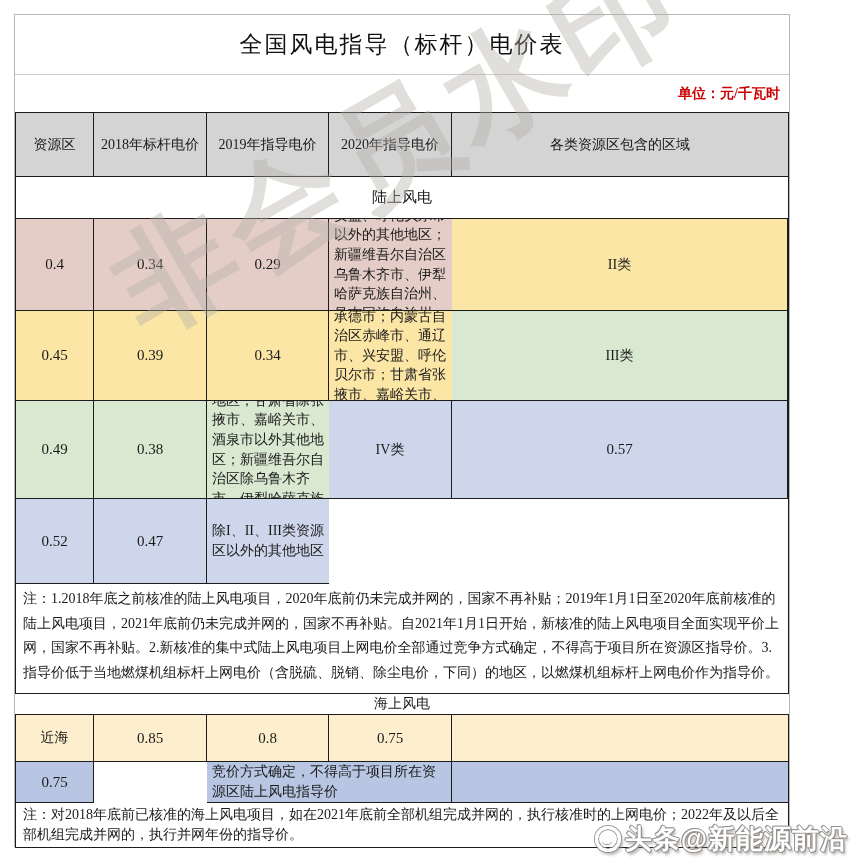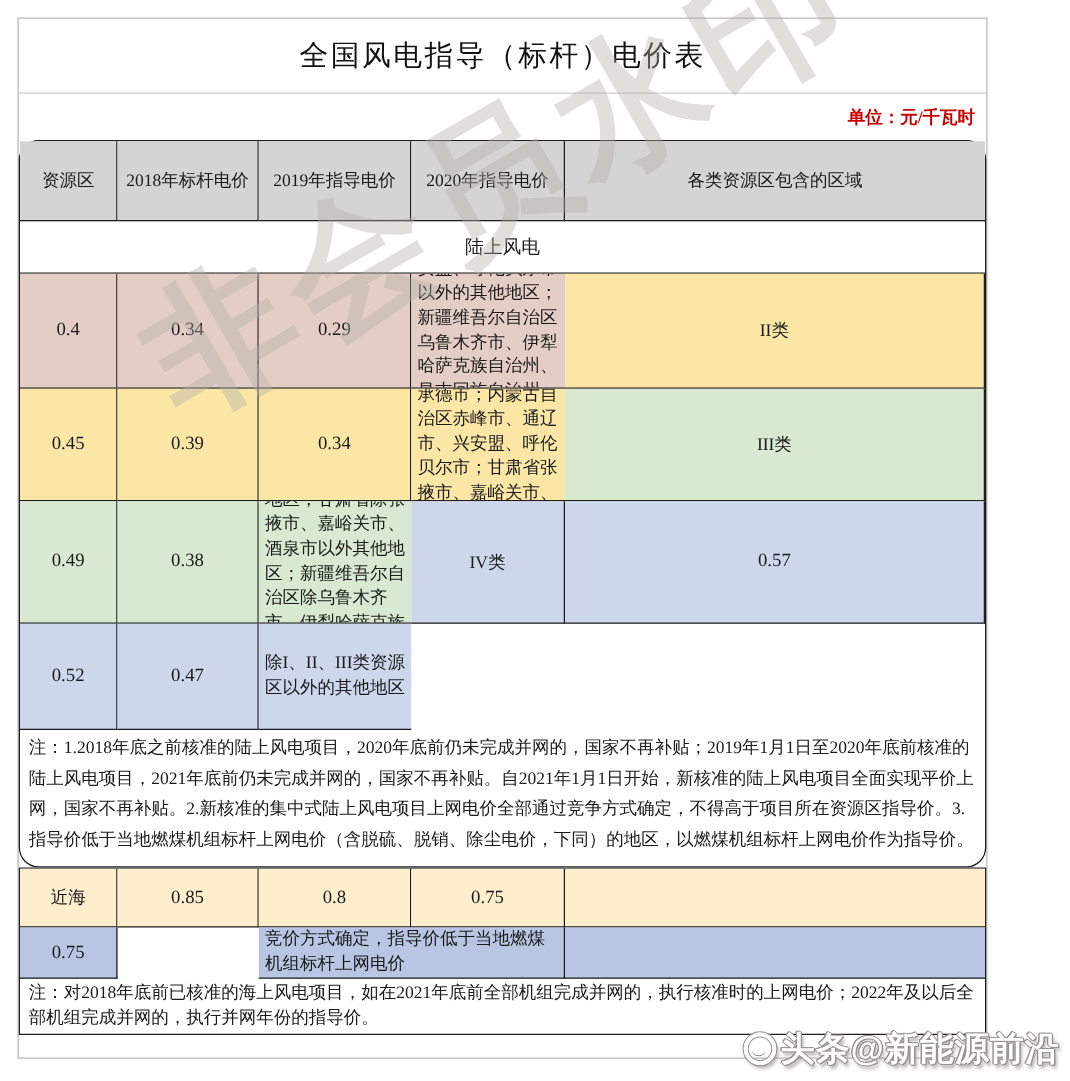--- a/index.html
+++ b/index.html
@@ -8,21 +8,21 @@
   .sheet{position:absolute;left:14px;top:14px;width:776px;height:833px;
          border:1px solid #b7b7b7;box-sizing:border-box;background:#fff;}
   .title-row{height:60px;display:flex;align-items:center;justify-content:center;
              border-bottom:1px solid #cccccc;box-sizing:border-box;}
   .title-row .t{font-size:23px;letter-spacing:2px;color:#111;}
   .unit-row{height:37px;display:flex;align-items:center;justify-content:flex-end;
             padding-right:9px;box-sizing:border-box;font-size:14px;color:#cc0000;font-weight:bold;}
   
   .grid{display:grid;grid-template-columns:78px 113px 122px 123px 1fr;
         border:1px solid #1c1c1c;box-sizing:border-box;background:#fff;}
-  .main-grid{height:582px;grid-template-rows:64px 42px 92px 90px 98px 85px 1fr;border-radius:16px;}
+  .main-grid{height:582px;grid-template-rows:64px 42px 92px 90px 98px 85px 1fr;}
   .off-grid{height:134px;grid-template-rows:47px 41px 1fr;}
   .cell{border-right:1px solid #1c1c1c;border-bottom:1px solid #1c1c1c;
         box-sizing:border-box;display:flex;align-items:center;justify-content:center;
         font-size:14px;overflow:hidden;}
   .cell.cend{border-right:none;}
   .cell.rend{border-bottom:none;}
   .cell.span-all{grid-column:1 / -1;}
   .cell.span-2{grid-column:3 / 5;}
   .cell.left{justify-content:flex-start;text-align:left;padding:3px 5px;line-height:1.4;}
   .cell.num{font-size:15px;}
@@ -90,31 +90,32 @@
 
     <div class="cell" style="background-color: rgb(205, 214, 234);">IV类</div>
     <div class="cell num" style="background-color: rgb(205, 214, 234);">0.57</div>
     <div class="cell num" style="background-color: rgb(205, 214, 234);">0.52</div>
     <div class="cell num" style="background-color: rgb(205, 214, 234);">0.47</div>
     <div class="cell cend left" style="background-color: rgb(205, 214, 234);">除I、II、III类资源区以外的其他地区</div>
 
     <div class="cell span-all cend rend note">注：1.2018年底之前核准的陆上风电项目，2020年底前仍未完成并网的，国家不再补贴；2019年1月1日至2020年底前核准的陆上风电项目，2021年底前仍未完成并网的，国家不再补贴。自2021年1月1日开始，新核准的陆上风电项目全面实现平价上网，国家不再补贴。2.新核准的集中式陆上风电项目上网电价全部通过竞争方式确定，不得高于项目所在资源区指导价。3.指导价低于当地燃煤机组标杆上网电价（含脱硫、脱销、除尘电价，下同）的地区，以燃煤机组标杆上网电价作为指导价。</div>
   </div>
 
+  <div class="offshore-band">海上风电</div>
 
   <div class="grid off-grid">
 
     <div class="cell" style="background-color: rgb(253, 239, 205);">近海</div>
     <div class="cell num" style="background-color: rgb(253, 239, 205);">0.85</div>
     <div class="cell num" style="background-color: rgb(253, 239, 205);">0.8</div>
     <div class="cell num" style="background-color: rgb(253, 239, 205);">0.75</div>
     <div class="cell cend" style="background-color: rgb(253, 239, 205);"></div>
 
     <div class="cell num" style="background-color: rgb(184, 198, 227);">0.75</div>
-    <div class="cell span-2 left" style="background-color: rgb(184, 198, 227);">竞价方式确定，指导价低于当地燃煤机组标杆上网电价</div>
+    <div class="cell span-2 left" style="background-color: rgb(184, 198, 227);">竞价方式确定，不得高于项目所在资源区陆上风电指导价</div>
     <div class="cell cend" style="background-color: rgb(184, 198, 227);"></div>
 
     <div class="cell span-all cend rend note2">注：对2018年底前已核准的海上风电项目，如在2021年底前全部机组完成并网的，执行核准时的上网电价；2022年及以后全部机组完成并网的，执行并网年份的指导价。</div>
   </div>
 
 </div>
 
 <div class="watermark">非会员水印</div>
 
 <div class="brand">

